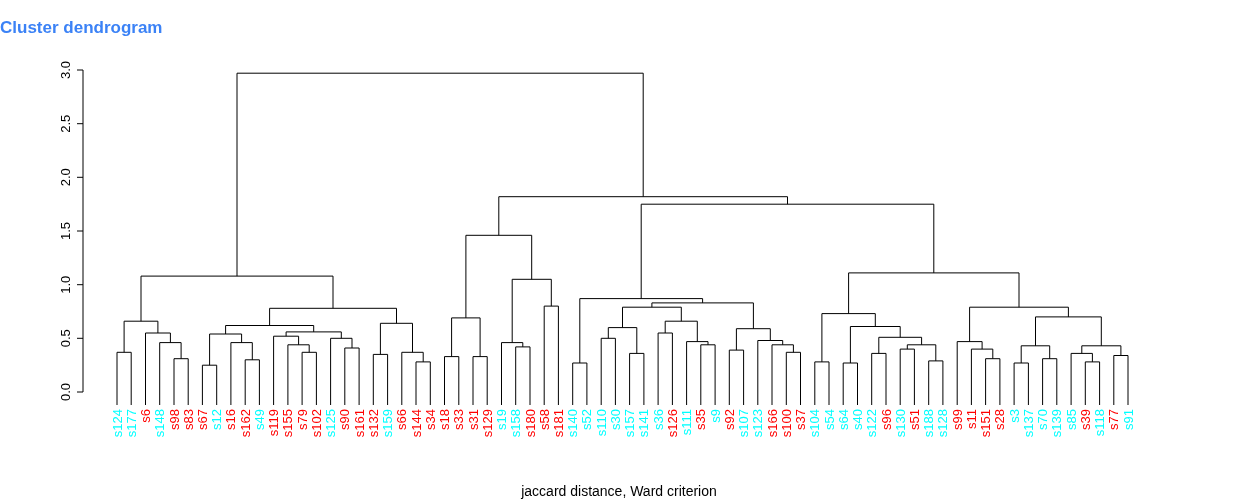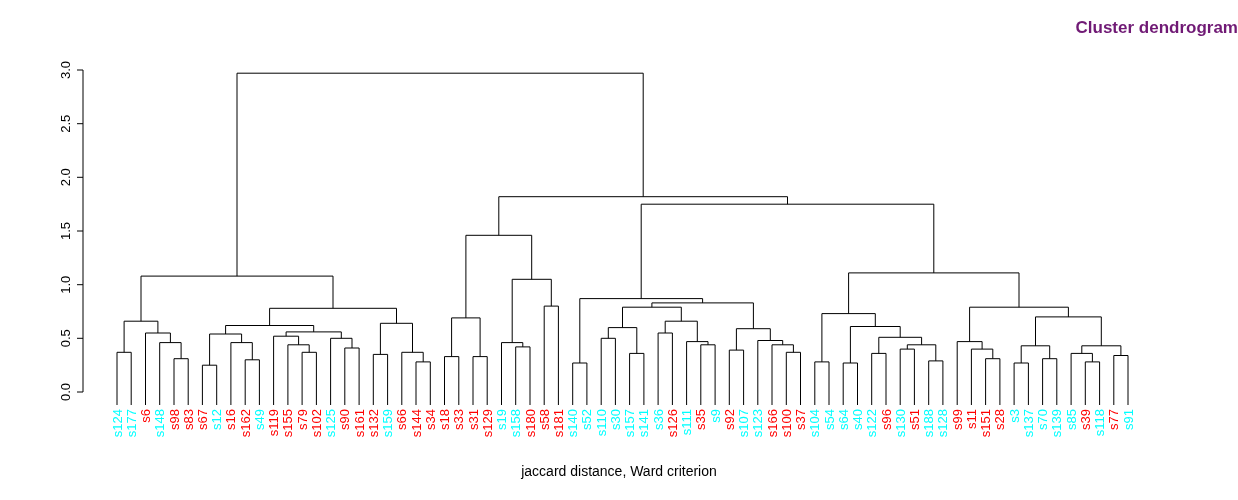--- a/index.html
+++ b/index.html
@@ -1,20 +1,20 @@
 <!DOCTYPE html>
 <html><head>
 <meta charset="utf-8">
 <style>
   html,body{margin:0;padding:0;background:#ffffff;}
   .figure{position:relative;width:1238px;height:500px;background:#ffffff;overflow:hidden;
           font-family:"Liberation Sans","DejaVu Sans",sans-serif;}
-  .title{position:absolute;top:18px;left:0;width:1238px;text-align:right;
-         font-size:17px;font-weight:bold;color:#701a75;}
-  .xlabel{position:absolute;top:463px;left:0;width:1238px;text-align:center;
+  .title{position:absolute;top:18px;left:0;width:1238px;text-align:left;
+         font-size:17px;font-weight:bold;color:#3b82f6;}
+  .xlabel{position:absolute;top:483px;left:0;width:1238px;text-align:center;
           font-size:14px;color:#000;}
   svg text{font-family:"Liberation Sans","DejaVu Sans",sans-serif;}
 </style>
 </head>
 <body>
 
 <div class="figure">
   <div class="title">Cluster dendrogram</div>
   <svg id="plot" width="1238" height="500" viewBox="0 0 1238 500">
       <path d="M237.0 73.2H643.2M237.0 73.2V276.1M141.0 276.1H333.0M141.0 276.1V321.2M124.1 321.2H157.9M124.1 321.2V352.3M117.0 352.3H131.2M117.0 352.3V405.0M131.2 352.3V405.0M157.9 321.2V333.0M145.5 333.0H170.4M145.5 333.0V405.0M170.4 333.0V342.6M159.7 342.6H181.1M159.7 342.6V405.0M181.1 342.6V358.7M174.0 358.7H188.2M174.0 358.7V405.0M188.2 358.7V405.0M333.0 276.1V308.3M269.6 308.3H396.5M269.6 308.3V325.5M225.6 325.5H313.7M225.6 325.5V334.0M209.6 334.0H241.6M209.6 334.0V365.2M202.4 365.2H216.7M202.4 365.2V405.0M216.7 365.2V405.0M241.6 334.0V342.6M230.9 342.6H252.3M230.9 342.6V405.0M252.3 342.6V359.8M245.2 359.8H259.4M245.2 359.8V405.0M259.4 359.8V405.0M313.7 325.5V331.9M286.1 331.9H341.3M286.1 331.9V336.2M273.6 336.2H298.6M273.6 336.2V405.0M298.6 336.2V344.8M287.9 344.8H309.2M287.9 344.8V405.0M309.2 344.8V352.3M302.1 352.3H316.4M302.1 352.3V405.0M316.4 352.3V405.0M341.3 331.9V338.3M330.6 338.3H352.0M330.6 338.3V405.0M352.0 338.3V348.0M344.8 348.0H359.1M344.8 348.0V405.0M359.1 348.0V405.0M396.5 308.3V323.3M380.4 323.3H412.5M380.4 323.3V354.4M373.3 354.4H387.6M373.3 354.4V405.0M387.6 354.4V405.0M412.5 323.3V352.3M401.8 352.3H423.2M401.8 352.3V405.0M423.2 352.3V361.9M416.0 361.9H430.3M416.0 361.9V405.0M430.3 361.9V405.0M643.2 73.2V196.7M498.8 196.7H787.5M498.8 196.7V235.3M465.9 235.3H531.7M465.9 235.3V317.9M451.6 317.9H480.1M451.6 317.9V356.6M444.5 356.6H458.8M444.5 356.6V405.0M458.8 356.6V405.0M480.1 317.9V356.6M473.0 356.6H487.2M473.0 356.6V405.0M487.2 356.6V405.0M531.7 235.3V279.3M512.2 279.3H551.3M512.2 279.3V342.6M501.5 342.6H522.8M501.5 342.6V405.0M522.8 342.6V346.9M515.7 346.9H530.0M515.7 346.9V405.0M530.0 346.9V405.0M551.3 279.3V306.1M544.2 306.1H558.4M544.2 306.1V405.0M558.4 306.1V405.0M787.5 196.7V204.2M641.2 204.2H933.8M641.2 204.2V298.6M579.8 298.6H702.6M579.8 298.6V363.0M572.7 363.0H586.9M572.7 363.0V405.0M586.9 363.0V405.0M702.6 298.6V302.9M651.9 302.9H753.4M651.9 302.9V307.2M622.5 307.2H681.3M622.5 307.2V327.6M608.3 327.6H636.8M608.3 327.6V338.3M601.2 338.3H615.4M601.2 338.3V405.0M615.4 338.3V405.0M636.8 327.6V353.4M629.6 353.4H643.9M629.6 353.4V405.0M643.9 353.4V405.0M681.3 307.2V321.2M665.2 321.2H697.3M665.2 321.2V333.0M658.1 333.0H672.4M658.1 333.0V405.0M672.4 333.0V405.0M697.3 321.2V341.6M686.6 341.6H708.0M686.6 341.6V405.0M708.0 341.6V344.8M700.8 344.8H715.1M700.8 344.8V405.0M715.1 344.8V405.0M753.4 302.9V328.7M736.4 328.7H770.3M736.4 328.7V350.1M729.3 350.1H743.6M729.3 350.1V405.0M743.6 350.1V405.0M770.3 328.7V340.5M757.8 340.5H782.7M757.8 340.5V405.0M782.7 340.5V344.8M772.0 344.8H793.4M772.0 344.8V405.0M793.4 344.8V352.3M786.3 352.3H800.5M786.3 352.3V405.0M800.5 352.3V405.0M933.8 204.2V272.9M848.6 272.9H1019.0M848.6 272.9V313.6M821.9 313.6H875.3M821.9 313.6V361.9M814.8 361.9H829.0M814.8 361.9V405.0M829.0 361.9V405.0M875.3 313.6V326.5M850.4 326.5H900.2M850.4 326.5V363.0M843.2 363.0H857.5M843.2 363.0V405.0M857.5 363.0V405.0M900.2 326.5V337.3M878.8 337.3H921.6M878.8 337.3V353.4M871.7 353.4H886.0M871.7 353.4V405.0M886.0 353.4V405.0M921.6 337.3V344.8M907.3 344.8H935.8M907.3 344.8V349.1M900.2 349.1H914.4M900.2 349.1V405.0M914.4 349.1V405.0M935.8 344.8V360.9M928.7 360.9H942.9M928.7 360.9V405.0M942.9 360.9V405.0M1019.0 272.9V307.2M969.6 307.2H1068.4M969.6 307.2V341.6M957.2 341.6H982.1M957.2 341.6V405.0M982.1 341.6V349.1M971.4 349.1H992.8M971.4 349.1V405.0M992.8 349.1V358.7M985.6 358.7H999.9M985.6 358.7V405.0M999.9 358.7V405.0M1068.4 307.2V316.9M1035.5 316.9H1101.3M1035.5 316.9V345.8M1021.2 345.8H1049.7M1021.2 345.8V363.0M1014.1 363.0H1028.4M1014.1 363.0V405.0M1028.4 363.0V405.0M1049.7 345.8V358.7M1042.6 358.7H1056.8M1042.6 358.7V405.0M1056.8 358.7V405.0M1101.3 316.9V345.8M1081.8 345.8H1120.9M1081.8 345.8V353.4M1071.1 353.4H1092.4M1071.1 353.4V405.0M1092.4 353.4V361.9M1085.3 361.9H1099.6M1085.3 361.9V405.0M1099.6 361.9V405.0M1120.9 345.8V355.5M1113.8 355.5H1128.0M1113.8 355.5V405.0M1128.0 355.5V405.0" fill="none" stroke="#000000" stroke-width="1"></path>

